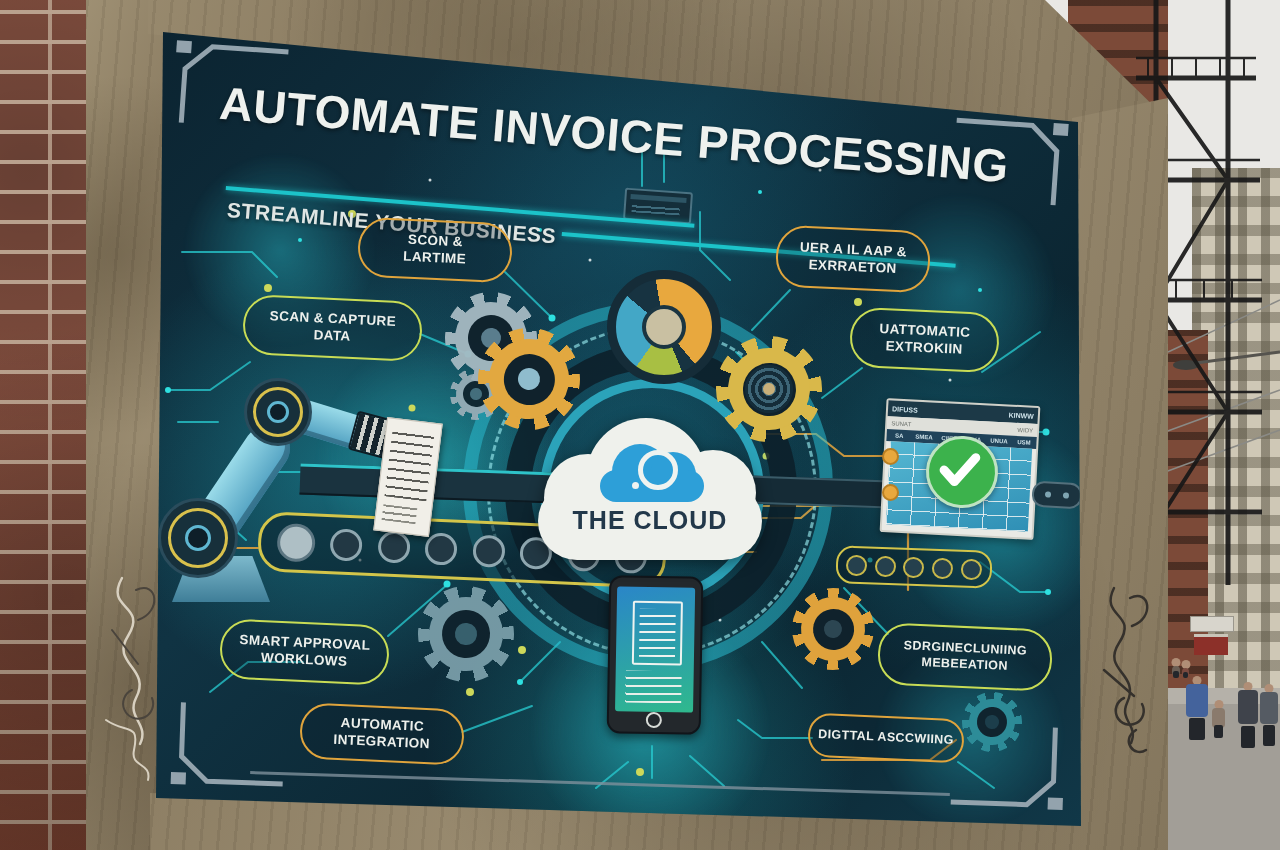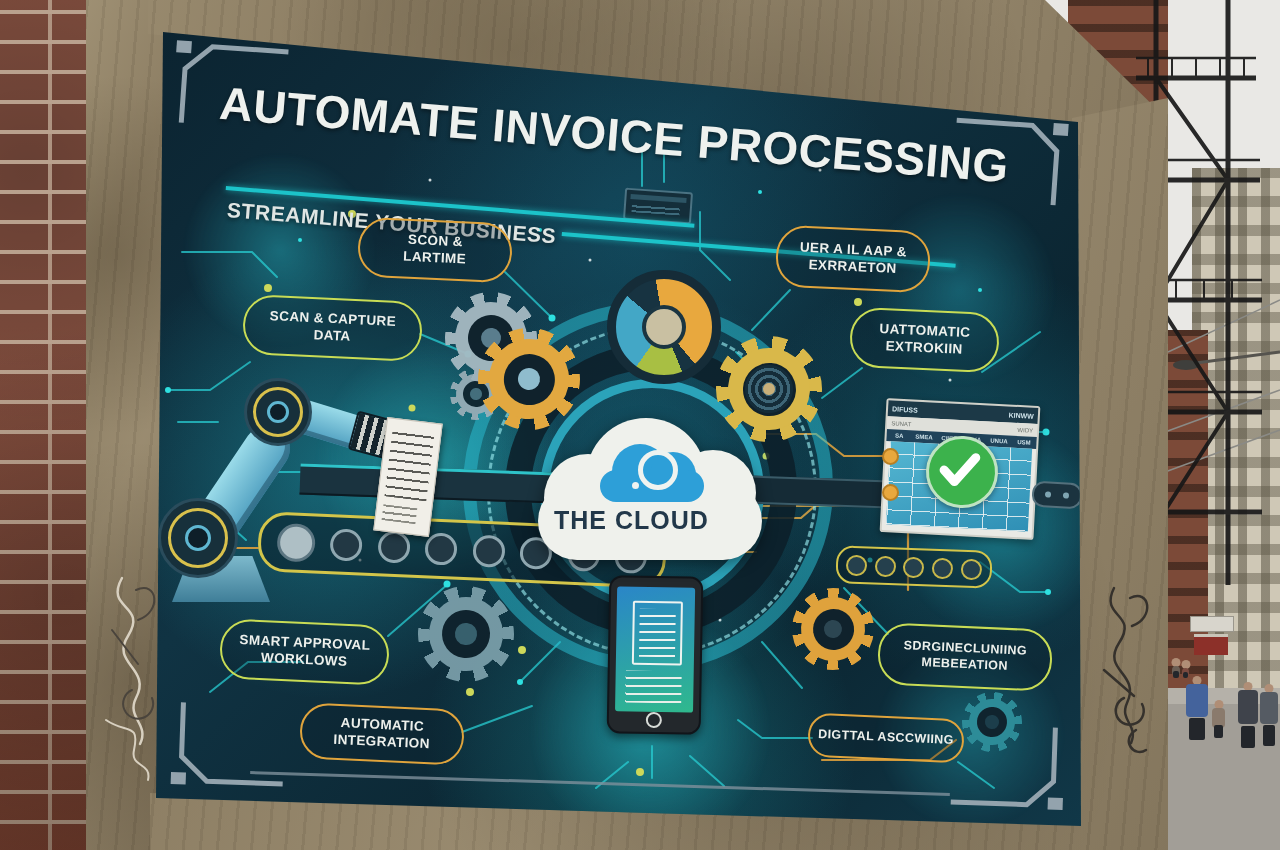--- a/index.html
+++ b/index.html
@@ -393,21 +393,21 @@
     <div class="abs" style="left:538px;top:418px;width:224px;height:148px;filter:drop-shadow(0 4px 8px rgba(0,0,0,.45));">
       <i class="cloudpart" style="left:6px;top:36px;width:88px;height:88px;"></i>
       <i class="cloudpart" style="left:48px;top:0;width:120px;height:120px;"></i>
       <i class="cloudpart" style="left:132px;top:32px;width:86px;height:86px;"></i>
       <i class="cloudpart" style="left:0;top:64px;width:224px;height:78px;border-radius:39px;"></i>
       <i class="bluepart" style="left:74px;top:26px;width:56px;height:56px;"></i>
       <i class="bluepart" style="left:112px;top:34px;width:46px;height:46px;"></i>
       <i class="bluepart" style="left:62px;top:52px;width:104px;height:32px;border-radius:16px;"></i>
       <i class="abs" style="left:100px;top:32px;width:30px;height:30px;border:5px solid #eff3f0;border-radius:50%;"></i>
       <i class="abs dot" style="left:94px;top:64px;width:7px;height:7px;background:#eff3f0;"></i>
-      <div style="position:absolute;left:0;right:0;top:88px;text-align:left;font-size:25px;font-weight:800;letter-spacing:1px;color:#22384a;margin-left:16px;">THE CLOUD</div>
+      <div style="position:absolute;left:0;right:0;top:88px;text-align:center;font-size:25px;font-weight:800;letter-spacing:1px;color:#22384a;">THE CLOUD</div>
     </div>
 
     <svg class="abs" style="left:170px;top:40px;transform:rotate(4deg);" width="120" height="90">
       <path d="M116 8 H40 L14 32 V86" fill="none" stroke="#93a3ad" stroke-width="5"></path>
       <rect x="4" y="4" width="15" height="12" fill="#93a3ad"></rect>
       </svg>
     <svg class="abs" style="left:950px;top:116px;transform:rotate(4deg) scaleX(-1);" width="120" height="90">
       <path d="M116 8 H40 L14 32 V86" fill="none" stroke="#93a3ad" stroke-width="5"></path>
       <rect x="4" y="4" width="15" height="12" fill="#93a3ad"></rect>
       </svg>

